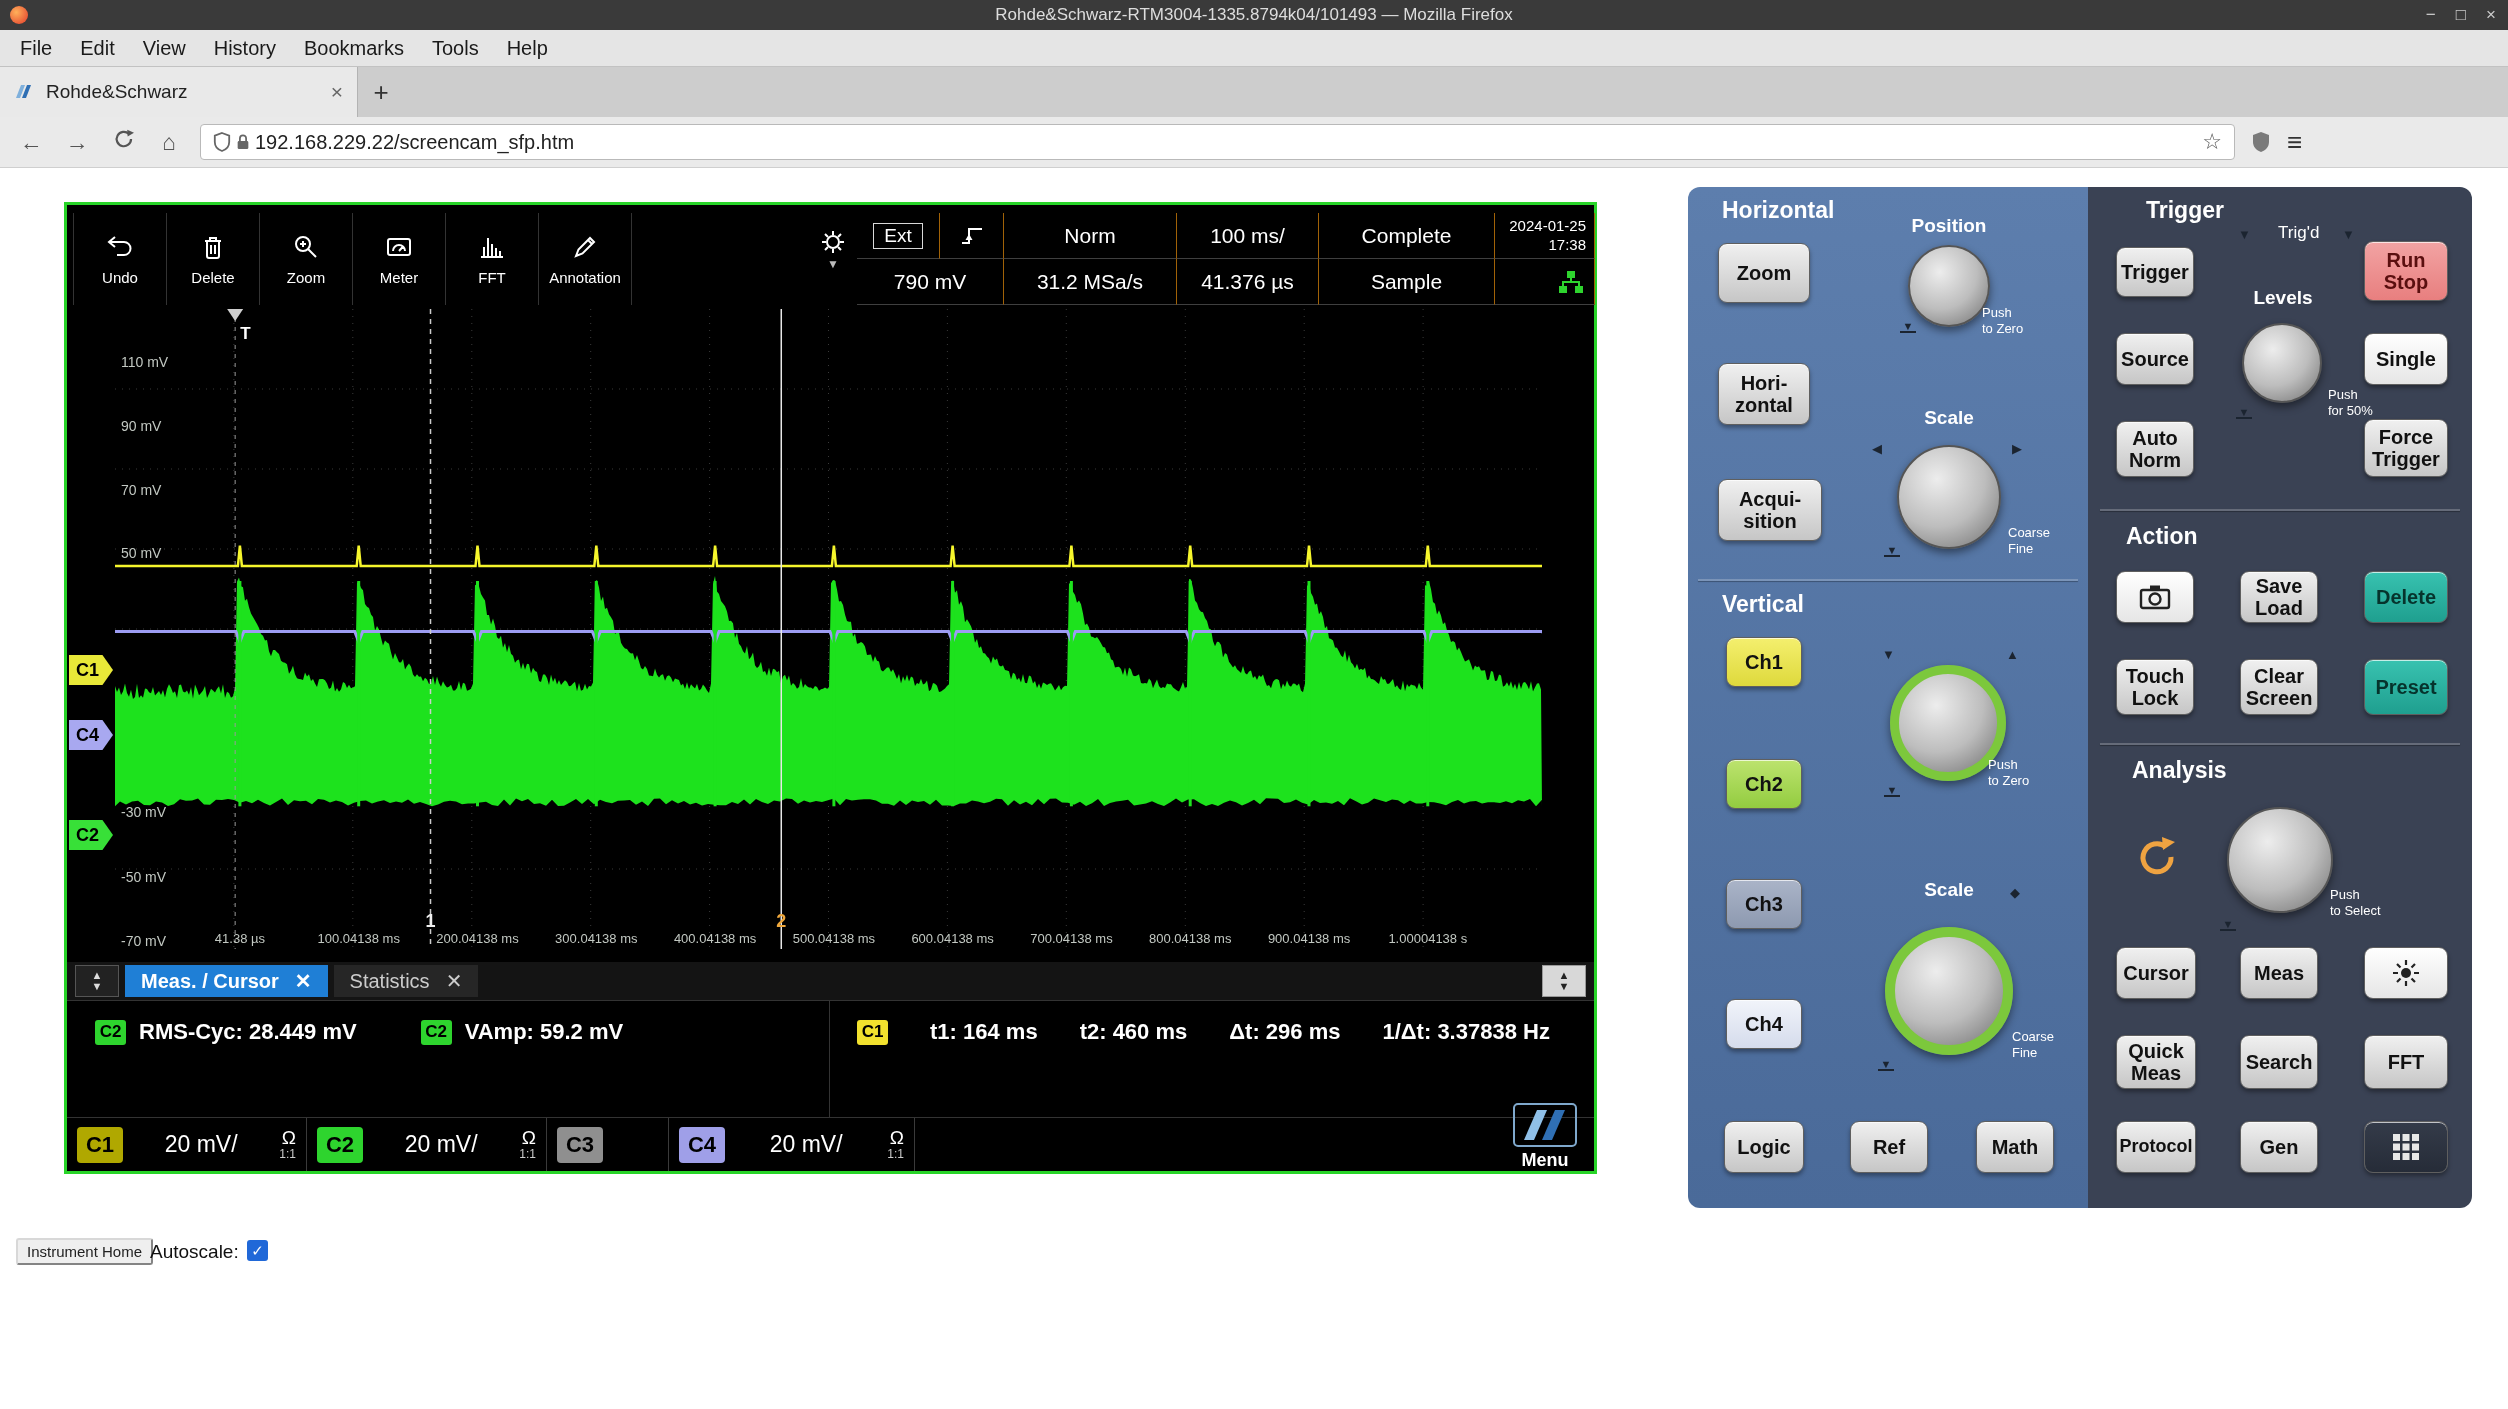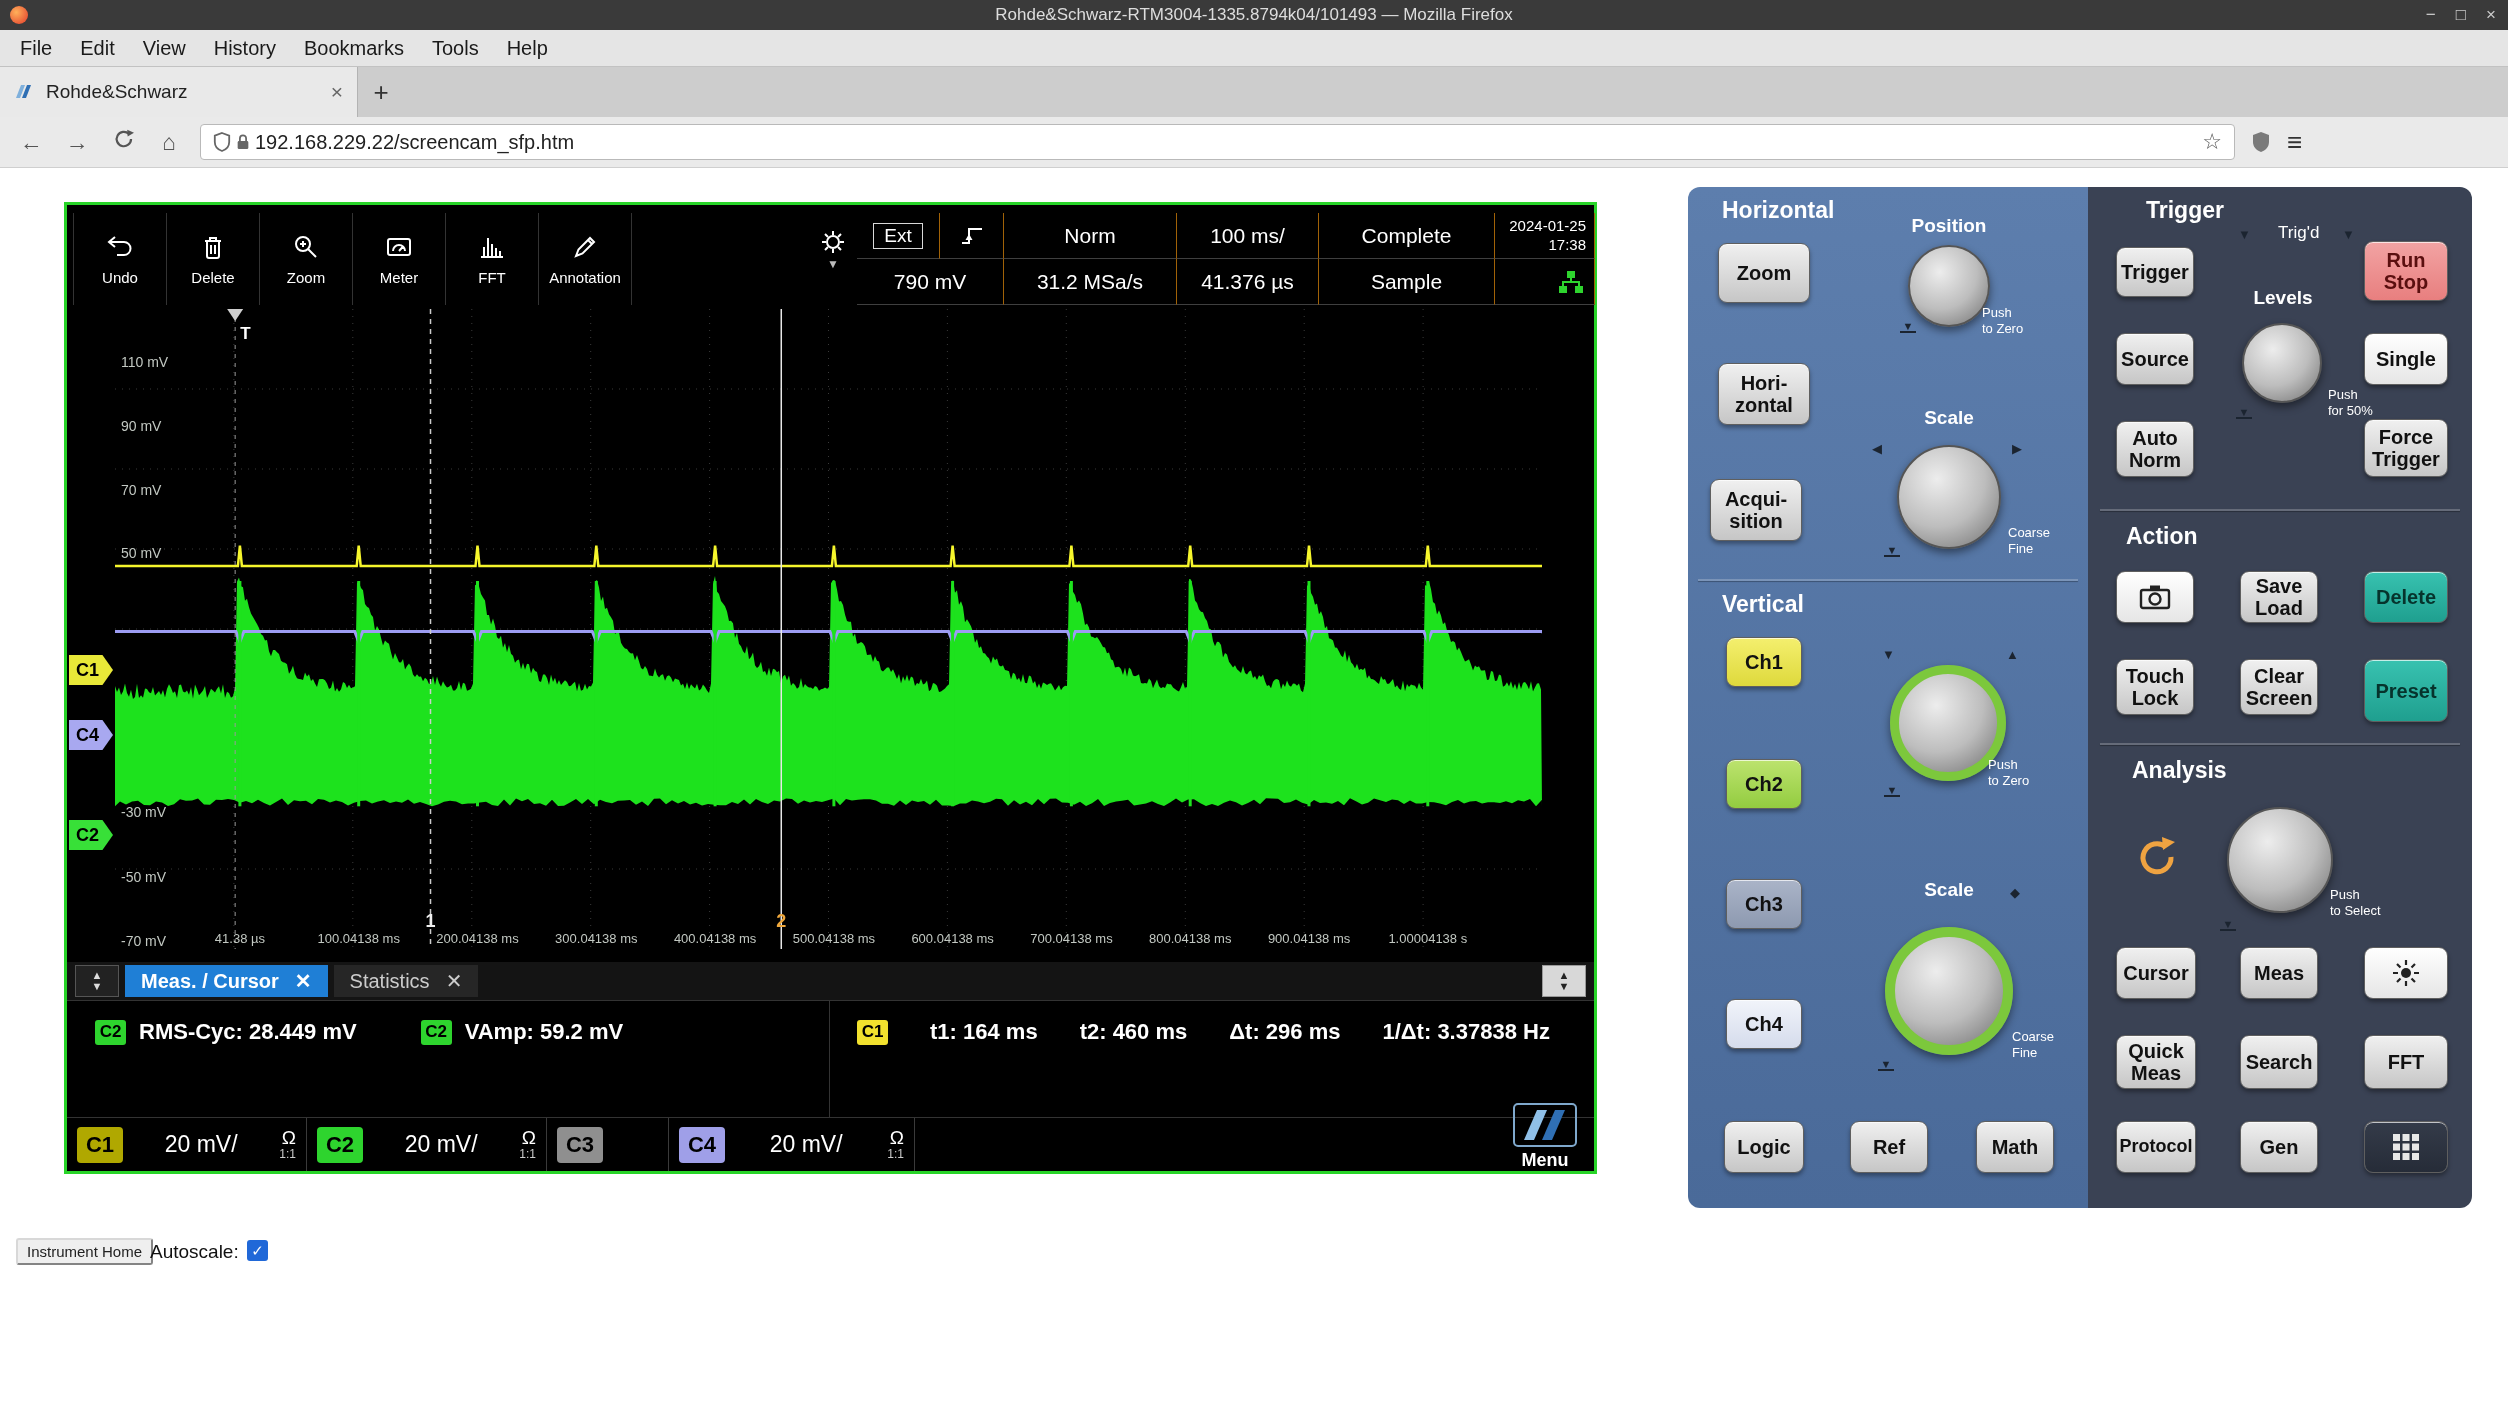--- a/index.html
+++ b/index.html
@@ -448,21 +448,21 @@
       <div class="knob" style="left:220px; top:58px; width:82px; height:82px"></div>
       <div class="ptext" style="left:294px; top:118px">Push
 to Zero</div>
       <span class="pin" style="left:212px; top:134px">▼</span>
 
       <div class="pbtn" style="left:30px; top:176px; width:92px; height:62px">Hori-
 zontal</div>
       <div class="plabel" style="left:196px; top:220px; width:130px">Scale</div>
       <span class="mark" style="left:184px; top:254px">◀</span>
       <span class="mark" style="left:324px; top:254px">▶</span>
-      <div class="pbtn" style="left:22px; top:292px; width:92px; height:62px">Acqui-
+      <div class="pbtn" style="left:30px; top:292px; width:104px; height:62px">Acqui-
 sition</div>
       <div class="knob" style="left:209px; top:258px; width:104px; height:104px"></div>
       <div class="ptext" style="left:320px; top:338px">Coarse
 Fine</div>
       <span class="pin" style="left:196px; top:358px">▼</span>
 
       <div class="pdiv" style="left:10px; top:392px; width:380px"></div>
       <div class="ptitle" style="left:34px; top:404px">Vertical</div>
 
       <div class="pbtn bc1" style="left:38px; top:450px; width:76px; height:50px">Ch1</div>
@@ -521,21 +521,21 @@
             <circle cx="16" cy="15" r="5.5" fill="none" stroke="#222" stroke-width="2.4"></circle>
           </svg>
       </div>
       <div class="pbtn" style="left:152px; top:384px; width:78px; height:52px">Save
 Load</div>
       <div class="pbtn teal" style="left:276px; top:384px; width:84px; height:52px">Delete</div>
       <div class="pbtn" style="left:28px; top:472px; width:78px; height:56px">Touch
 Lock</div>
       <div class="pbtn" style="left:152px; top:472px; width:78px; height:56px">Clear
 Screen</div>
-      <div class="pbtn teal" style="left:276px; top:472px; width:84px; height:63px">Preset</div>
+      <div class="pbtn teal" style="left:276px; top:472px; width:84px; height:56px">Preset</div>
 
       <div class="pdiv" style="left:12px; top:556px; width:360px"></div>
       <div class="ptitle" style="left:44px; top:570px">Analysis</div>
 
       <svg style="position:absolute; left:44px; top:648px" width="44" height="44" viewBox="0 0 44 44">
           <path d="M34 12 a14 14 0 1 0 5 10" fill="none" stroke="#efa341" stroke-width="5"></path>
           <polygon points="30,2 43,7 31,15" fill="#efa341"></polygon>
         </svg>
       <div class="knob" style="left:139px; top:620px; width:106px; height:106px"></div>
       <div class="ptext" style="left:242px; top:700px">Push

